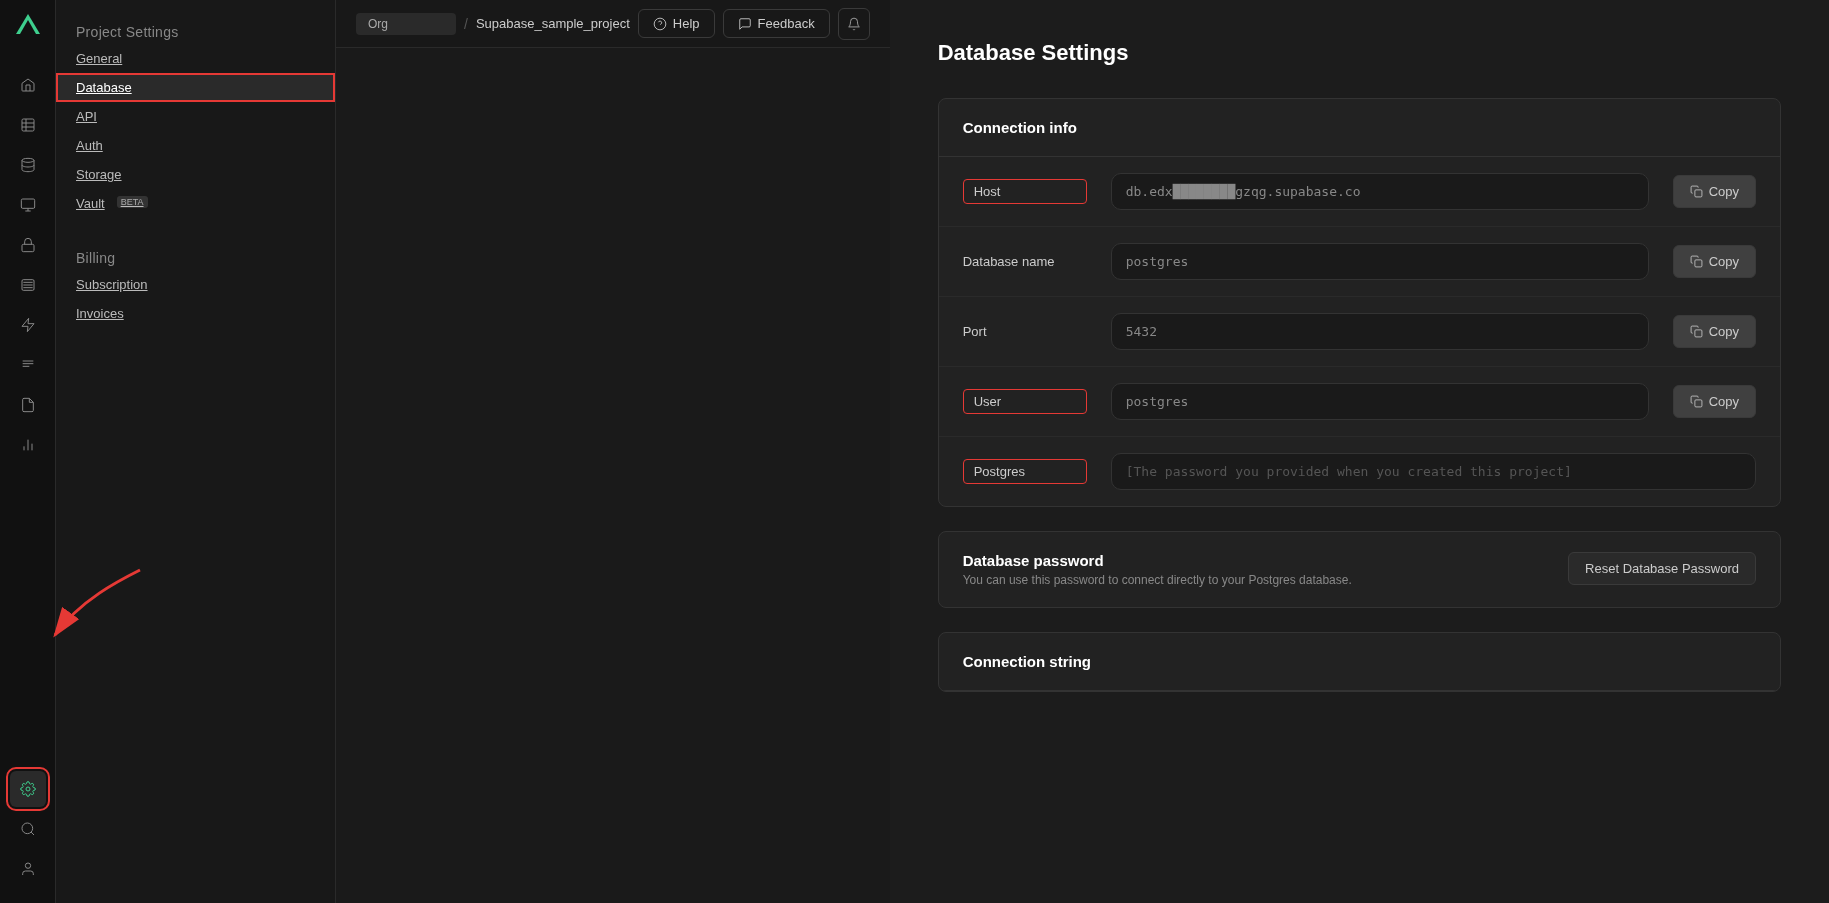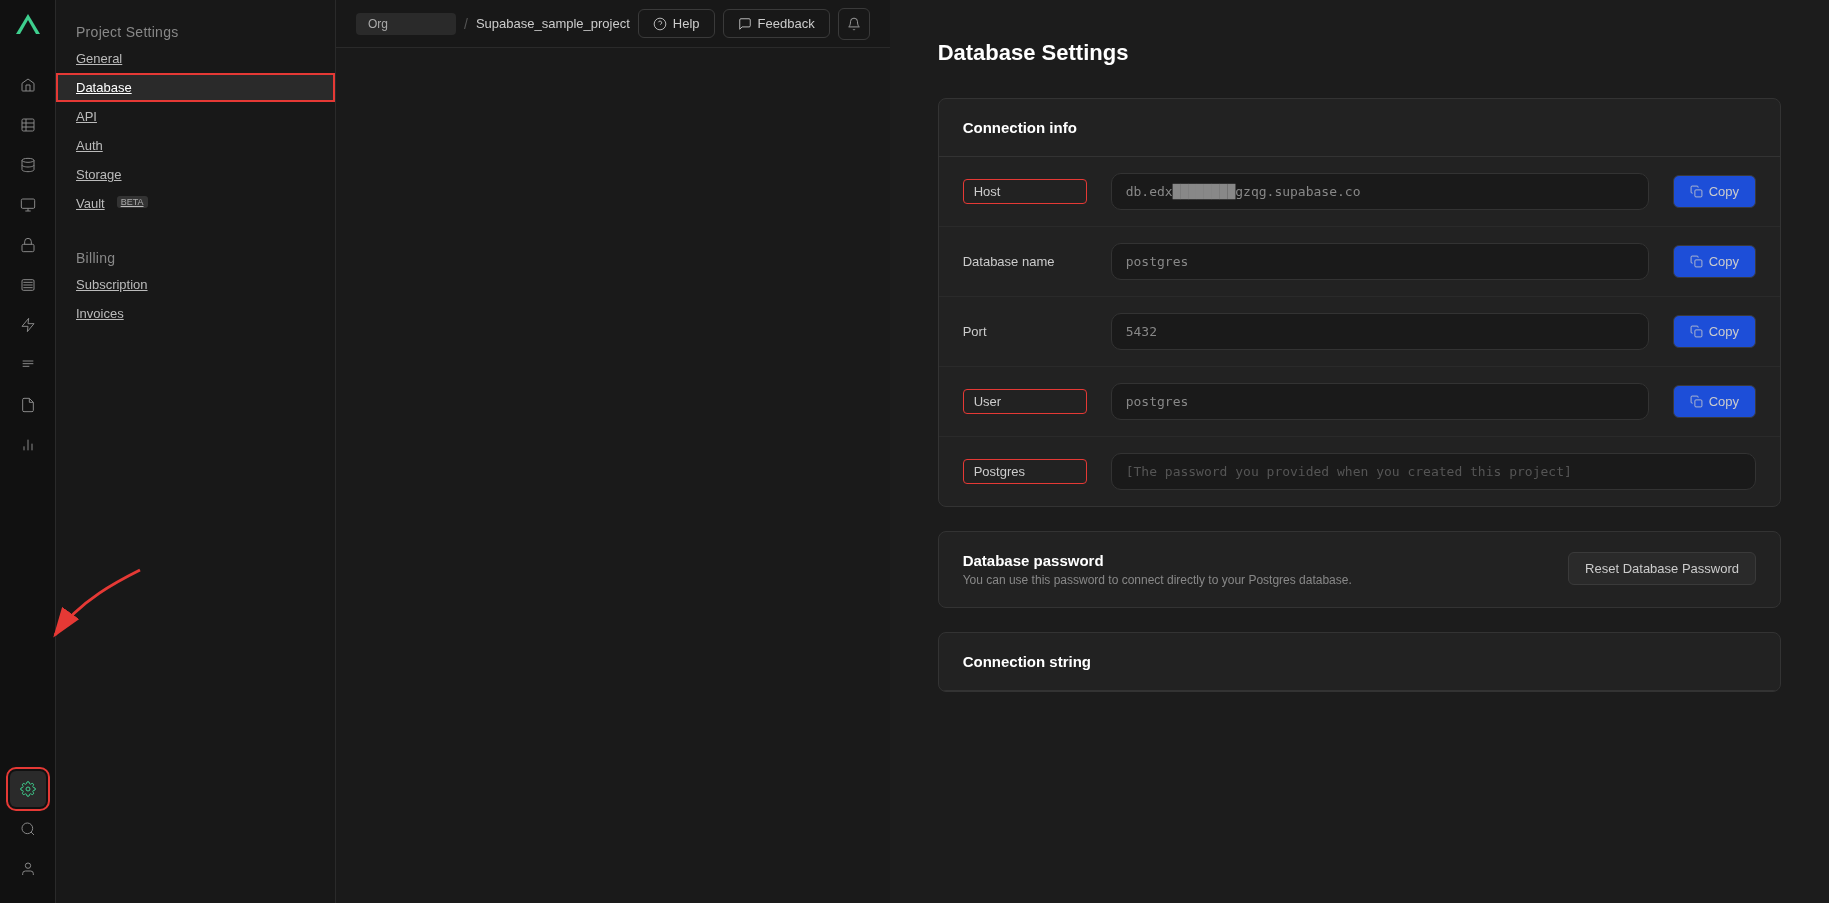--- a/index.html
+++ b/index.html
@@ -218,21 +218,21 @@
       font-style: normal;
       font-family: monospace;
     }
     .copy-btn {
       display: flex;
       align-items: center;
       gap: 6px;
       padding: 8px 16px;
       border-radius: 6px;
       border: 1px solid #3a3a3a;
-      background: #1d4ed8;
+      background: #404040;
       color: #ccc;
       font-size: 13px;
       cursor: pointer;
       flex-shrink: 0;
       min-width: 80px;
       justify-content: center;
     }
 
     
     .db-password-header {

